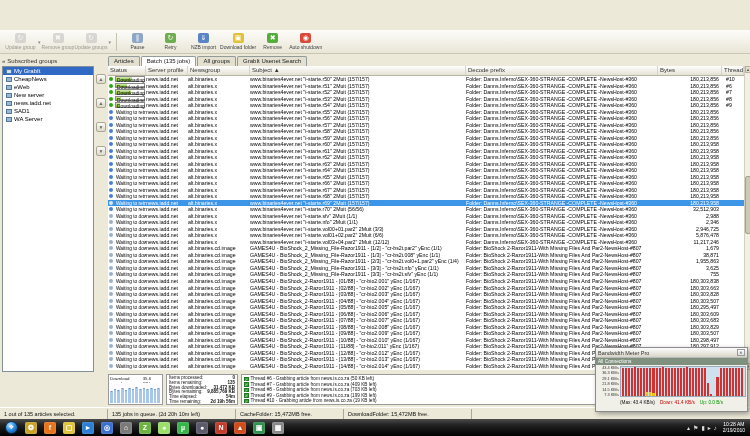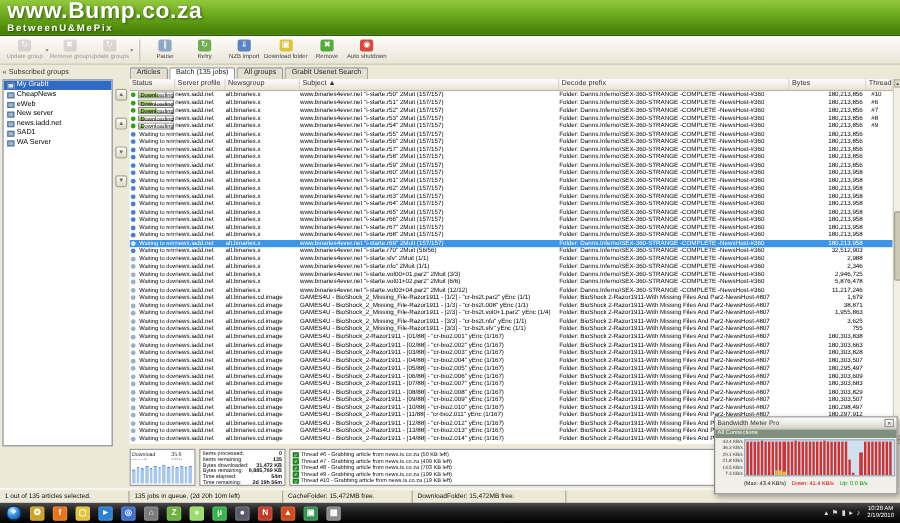--- a/index.html
+++ b/index.html
@@ -100,24 +100,20 @@
   .bwbar{position:relative;flex:1;margin-right:1px;background:#d03232}
   .ybar{position:absolute;left:0;right:0;bottom:0;background:#e8c21a}
   .bw-foot{height:9px;display:flex;align-items:center;justify-content:center;gap:5px;font-size:4.7px}
   .bw-max{color:#111}.bw-down{color:#cc0000}.bw-up{color:#009900}
 </style>
 </head>
 <body>
 
 <div id="screen">
 
-  <div class="banner">
-    <div class="banner-title">www.Bump.co.za</div>
-    <div class="banner-sub">BetweenU&amp;MePix</div>
-  </div>
 
   <div class="toolbar">
     <div class="tbtn disabled">
         <span class="tico" style="background: rgb(185, 185, 185);">↻</span>
         <span class="tlabel">Update group</span>
       </div>
       <span class="tdrop">▾</span>
       <div class="tbtn disabled">
         <span class="tico" style="background: rgb(185, 185, 185);">✖</span>
         <span class="tlabel">Remove group</span>

